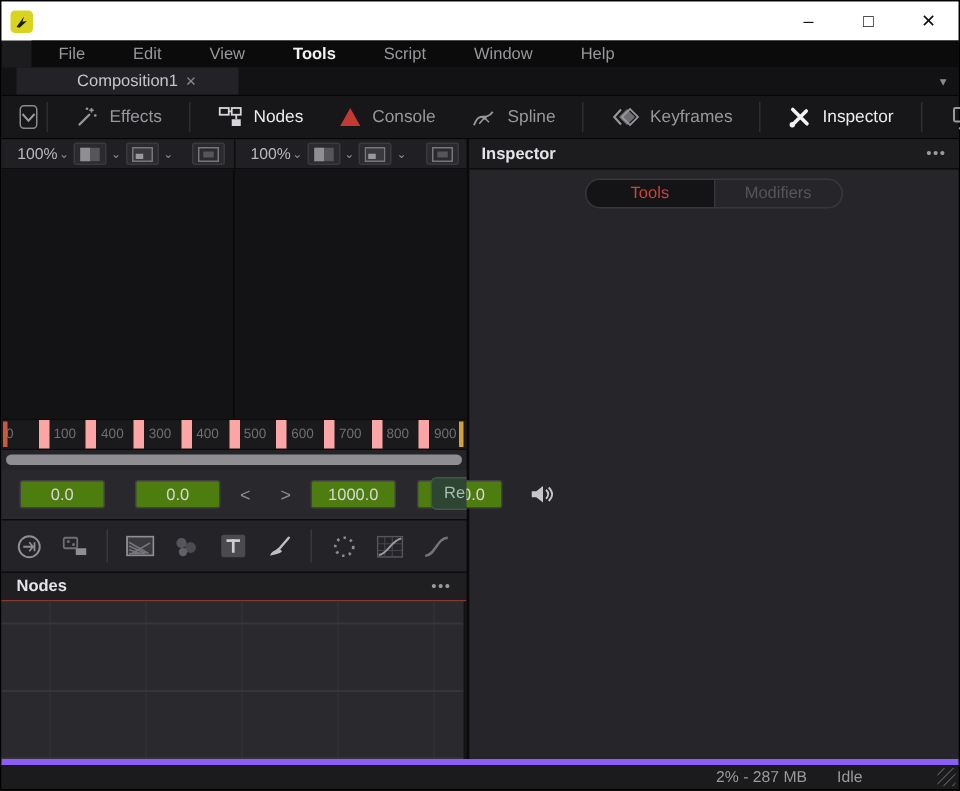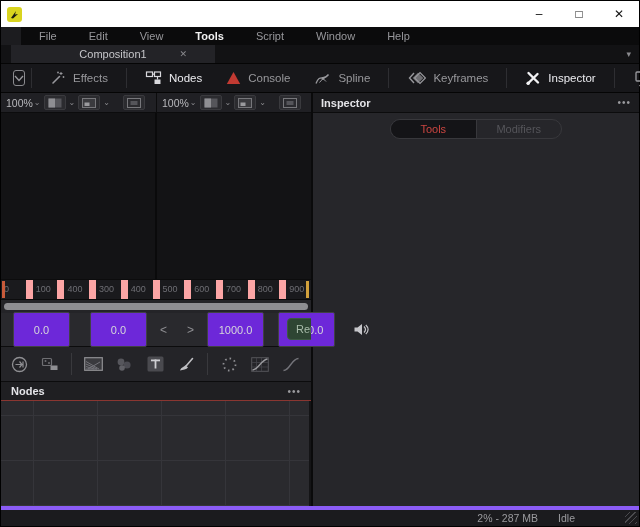--- a/index.html
+++ b/index.html
@@ -19,21 +19,21 @@
     font-size:12px; color:#111; cursor:default; }
 
   
   .menubar { height:18px; background:#0b0b0c; display:flex; align-items:flex-start; flex:0 0 18px;
     padding-left:10px; gap:16px;margin-left:20px; }
   .menu-item { font-size:11px; color:#98989c; padding:0 8px; line-height:18px; }
   .menu-item.active { color:#f2f2f2; font-weight:bold; }
 
   
   .tabbar { height:18px; background:#121214; flex:0 0 18px; display:flex; align-items:stretch; position:relative; }
-  .comp-tab { margin-left:10px; width:204px; background:#232327; display:flex; align-items:center;
+  .comp-tab { margin-left:10px; width:148px; background:#232327; display:flex; align-items:center;
     justify-content:center; gap:0; position:relative; }
   .comp-tab .tab-label { font-size:11px; color:#c6c6ca; }
   .comp-tab .tab-close { position:absolute; right:28px; font-size:9px; color:#8a8a8e; }
   .tab-overflow { position:absolute; right:8px; top:0; line-height:18px; font-size:9px; color:#8a8a8e; }
 
   
   .toolbar { height:30px; background:#17171a; flex:0 0 30px; display:flex; align-items:center;
     border-top:1px solid #050505; border-bottom:1px solid #050505; }
   .tb-sep { width:1px; height:20px; background:#2e2e32; margin:0 6px; flex:0 0 1px; }
   .tb-btn { display:flex; align-items:center; gap:7px; padding:0 12px; height:100%;
@@ -45,21 +45,21 @@
   .tb-monitor { padding:0 12px; display:flex; align-items:center; }
 
   
   .main { flex:1; display:flex; min-height:0; }
   .left-col { width:310px; flex:0 0 310px; display:flex; flex-direction:column; background:#232327; }
   .col-divider { width:2px; flex:0 0 2px; background:#0a0a0b; }
   .right-col { flex:1; display:flex; flex-direction:column; background:#26262a; }
 
   
   .viewerbar { height:20px; flex:0 0 20px; display:flex; background:#202024; border-bottom:1px solid #0c0c0d; }
-  .vb-half { width:155px; flex:0 0 155px; display:flex; align-items:center; gap:3px; padding-left:5px; }
+  .vb-half { width:155px; flex:0 0 155px; display:flex; align-items:center; gap:3px; padding-left:5px;justify-content:center; }
   .vb-half + .vb-half { border-left:1px solid #0c0c0d; }
   .zoom-ctl { display:flex; align-items:center; font-size:10.5px; color:#b9b9bd; gap:1px; }
   .chev { font-size:8px; color:#8a8a8e; line-height:1; }
   .vb-icon { width:22px; height:15px; background:#2b2b2f; border:1px solid #3a3a3e; border-radius:2px;
     display:flex; align-items:center; justify-content:center; }
   .vb-icon.lone { margin-left:10px; }
 
   
   .viewers { height:166px; flex:0 0 166px; display:flex; }
   .viewer { width:154px; flex:0 0 154px; background:#131315; }
@@ -75,21 +75,21 @@
   .marker.right { right:2px; background:#d2a13c; }
 
   
   .scrollrow { height:14px; flex:0 0 14px; background:#242428; display:flex; align-items:center;
     padding:0 3px; border-top:1px solid #0c0c0d; }
   .scroll-thumb { height:7px; width:100%; background:#8e8e92; border-radius:4px; }
 
   
   .transport { height:33px; flex:0 0 33px; background:#29292d; display:flex; align-items:center;
     position:relative; padding-left:12px; gap:6px; }
-  .t-input { width:57px; height:35px; background:#6d28d9; border:1px solid #414145; border-radius:2px;
+  .t-input { width:57px; height:19px; background:#4d7c0f; border:1px solid #414145; border-radius:2px;
     color:#d6d6da; font-size:11px; text-align:center; font-family:"Liberation Sans",sans-serif; }
   .t-step { color:#8f8f93; font-size:12px; padding:0 7px; }
   .speaker { margin-left:12px; display:flex; align-items:center; }
   .render-clip { position:absolute; right:0; top:5px; width:24px; height:22px; overflow:hidden; }
   .render-btn { width:64px; height:22px; background:#2e4533; border:1px solid #3c5a42; border-radius:4px;
     color:#a9bcab; font-size:11px; text-align:left; padding-left:8px; font-family:"Liberation Sans",sans-serif; }
 
   
   .shelf { height:35px; flex:0 0 35px; background:#242428; display:flex; align-items:center;
     border-top:1px solid #0c0c0d; padding-left:8px; gap:11px; }

